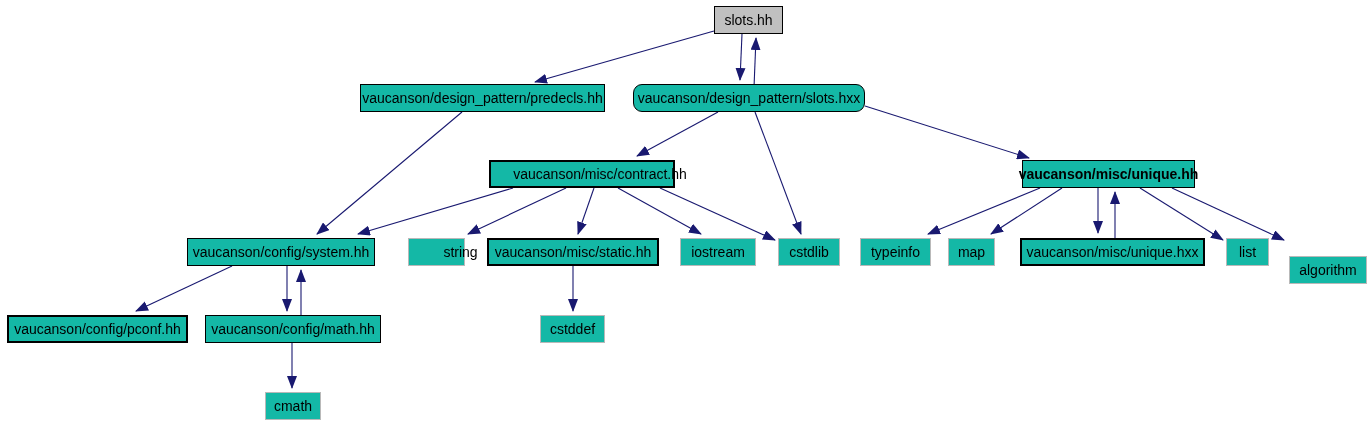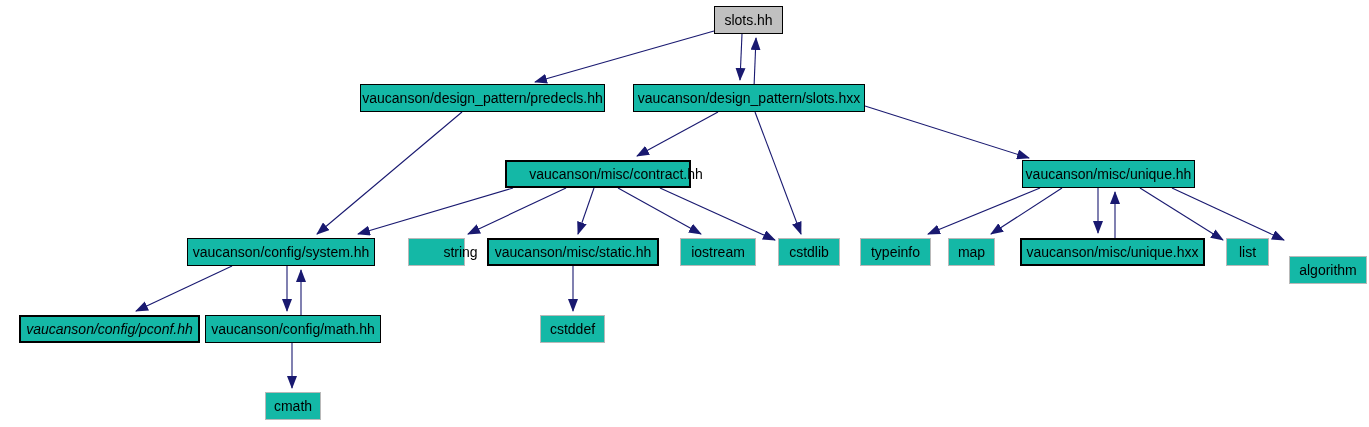--- a/index.html
+++ b/index.html
@@ -61,31 +61,31 @@
       <line x1="1040" y1="188" x2="928" y2="234" stroke="#191970" stroke-width="1.1" marker-end="url(#arrowhead)"></line>
       <line x1="1062" y1="188" x2="991" y2="234" stroke="#191970" stroke-width="1.1" marker-end="url(#arrowhead)"></line>
       <line x1="1098" y1="188" x2="1098" y2="233" stroke="#191970" stroke-width="1.1" marker-end="url(#arrowhead)"></line>
       <line x1="1115" y1="238" x2="1115" y2="192" stroke="#191970" stroke-width="1.1" marker-end="url(#arrowhead)"></line>
       <line x1="1140" y1="188" x2="1223" y2="240" stroke="#191970" stroke-width="1.1" marker-end="url(#arrowhead)"></line>
       <line x1="1172" y1="188" x2="1284" y2="240" stroke="#191970" stroke-width="1.1" marker-end="url(#arrowhead)"></line>
     </svg>
   <div>
       <div class="node kind-root" style="left: 714px; top: 6px; width: 69px; height: 28px;">slots.hh</div>
       <div class="node kind-internal" style="left: 360px; top: 84px; width: 245px; height: 28px;">vaucanson/design_pattern/predecls.hh</div>
-      <div class="node kind-internal" style="left: 633px; top: 84px; width: 232px; height: 28px;">vaucanson/design_pattern/slots.hxx</div>
-      <div class="node kind-internal-thick" style="left: 505px; top: 160px; width: 186px; height: 28px; padding-left: 36px;">vaucanson/misc/contract.hh</div>
-      <div class="node kind-internal" style="left: 1022px; top: 160px; width: 173px; height: 28px;">vaucanson/misc/unique.hh</div>
+      <div class="node kind-internal" style="left: 633px; top: 84px; width: 232px; height: 28px; border-radius: 9px;">vaucanson/design_pattern/slots.hxx</div>
+      <div class="node kind-internal-thick" style="left: 489px; top: 160px; width: 186px; height: 28px; padding-left: 36px;">vaucanson/misc/contract.hh</div>
+      <div class="node kind-internal" style="left: 1022px; top: 160px; width: 173px; height: 28px; font-weight: bold;">vaucanson/misc/unique.hh</div>
       <div class="node kind-internal" style="left: 187px; top: 238px; width: 188px; height: 28px;">vaucanson/config/system.hh</div>
       <div class="node kind-system" style="left: 408px; top: 238px; width: 57px; height: 28px; padding-left: 48px;">string</div>
       <div class="node kind-internal-thick" style="left: 487px; top: 238px; width: 172px; height: 28px;">vaucanson/misc/static.hh</div>
       <div class="node kind-system" style="left: 680px; top: 238px; width: 76px; height: 28px;">iostream</div>
       <div class="node kind-system" style="left: 778px; top: 238px; width: 62px; height: 28px;">cstdlib</div>
       <div class="node kind-system" style="left: 860px; top: 238px; width: 71px; height: 28px;">typeinfo</div>
       <div class="node kind-system" style="left: 948px; top: 238px; width: 47px; height: 28px;">map</div>
       <div class="node kind-internal-thick" style="left: 1020px; top: 238px; width: 185px; height: 28px;">vaucanson/misc/unique.hxx</div>
       <div class="node kind-system" style="left: 1226px; top: 238px; width: 43px; height: 28px;">list</div>
       <div class="node kind-system" style="left: 1289px; top: 256px; width: 78px; height: 28px;">algorithm</div>
-      <div class="node kind-internal-thick" style="left: 19px; top: 315px; width: 181px; height: 28px; font-style: italic;">vaucanson/config/pconf.hh</div>
+      <div class="node kind-internal-thick" style="left: 7px; top: 315px; width: 181px; height: 28px;">vaucanson/config/pconf.hh</div>
       <div class="node kind-internal" style="left: 205px; top: 315px; width: 176px; height: 28px;">vaucanson/config/math.hh</div>
       <div class="node kind-system" style="left: 540px; top: 315px; width: 65px; height: 28px;">cstddef</div>
       <div class="node kind-system" style="left: 265px; top: 392px; width: 56px; height: 28px;">cmath</div>
     </div>
 </div>
 
 </body></html>

